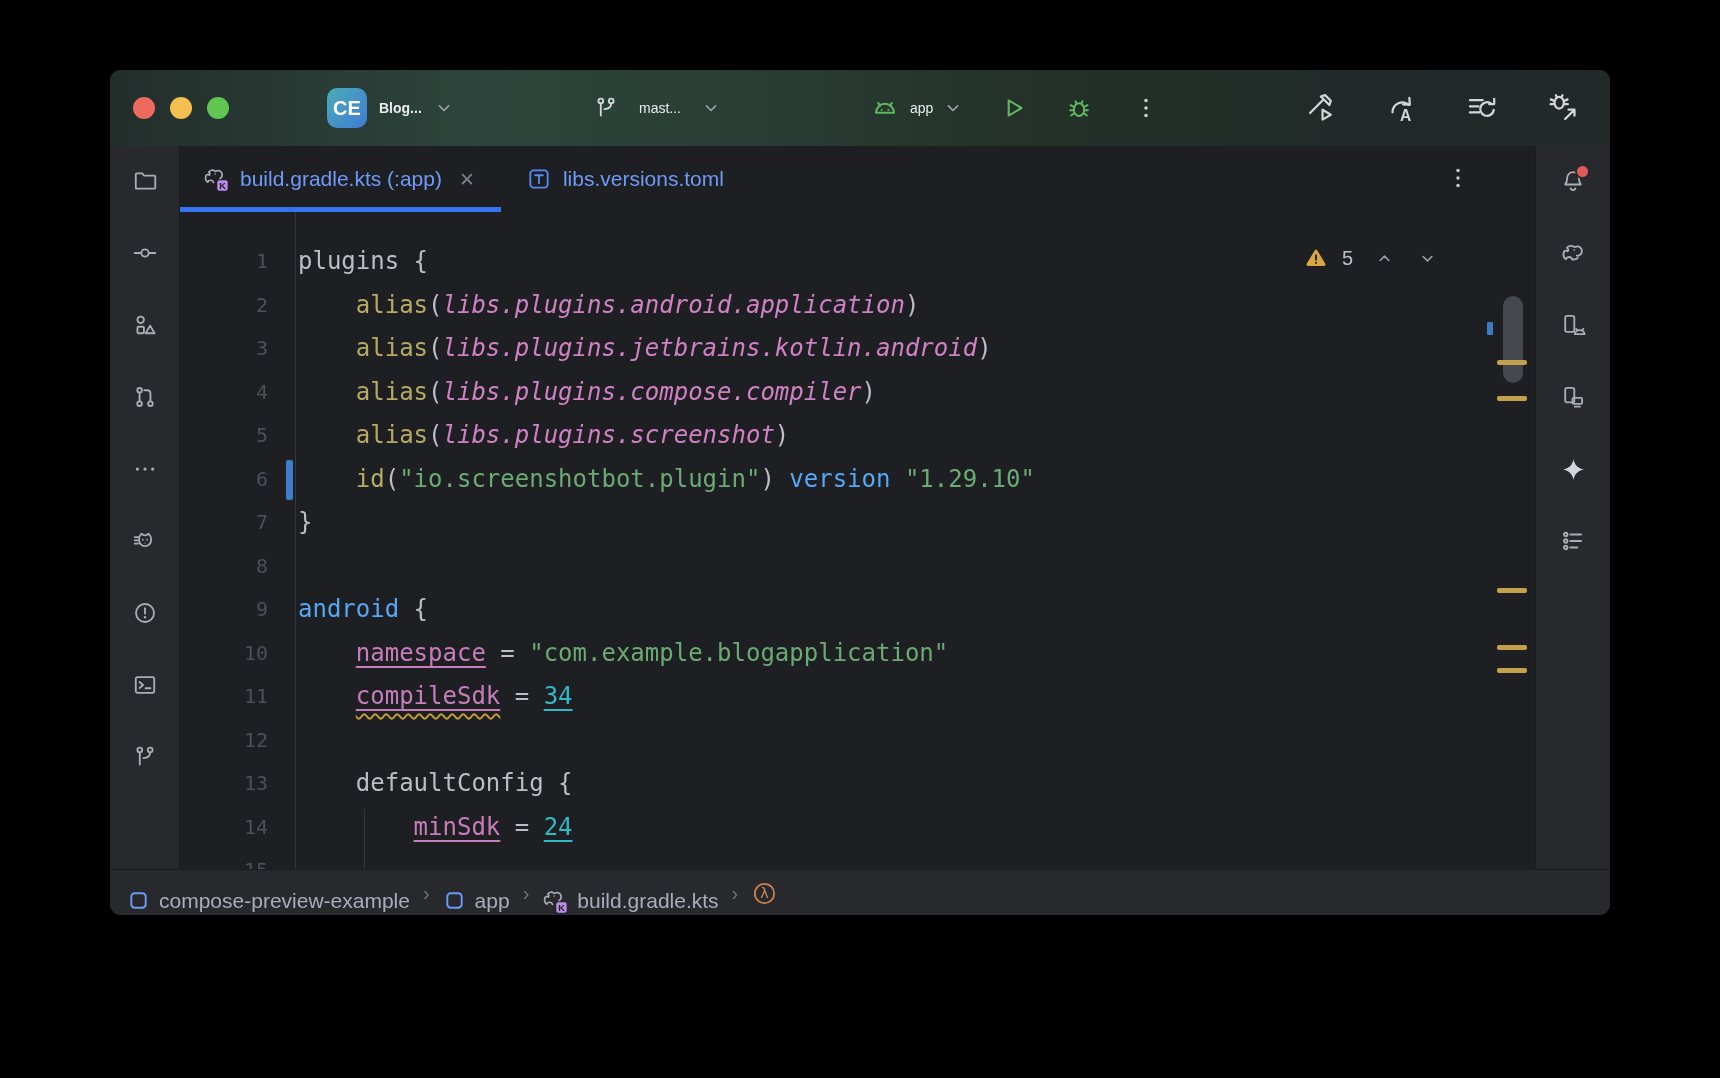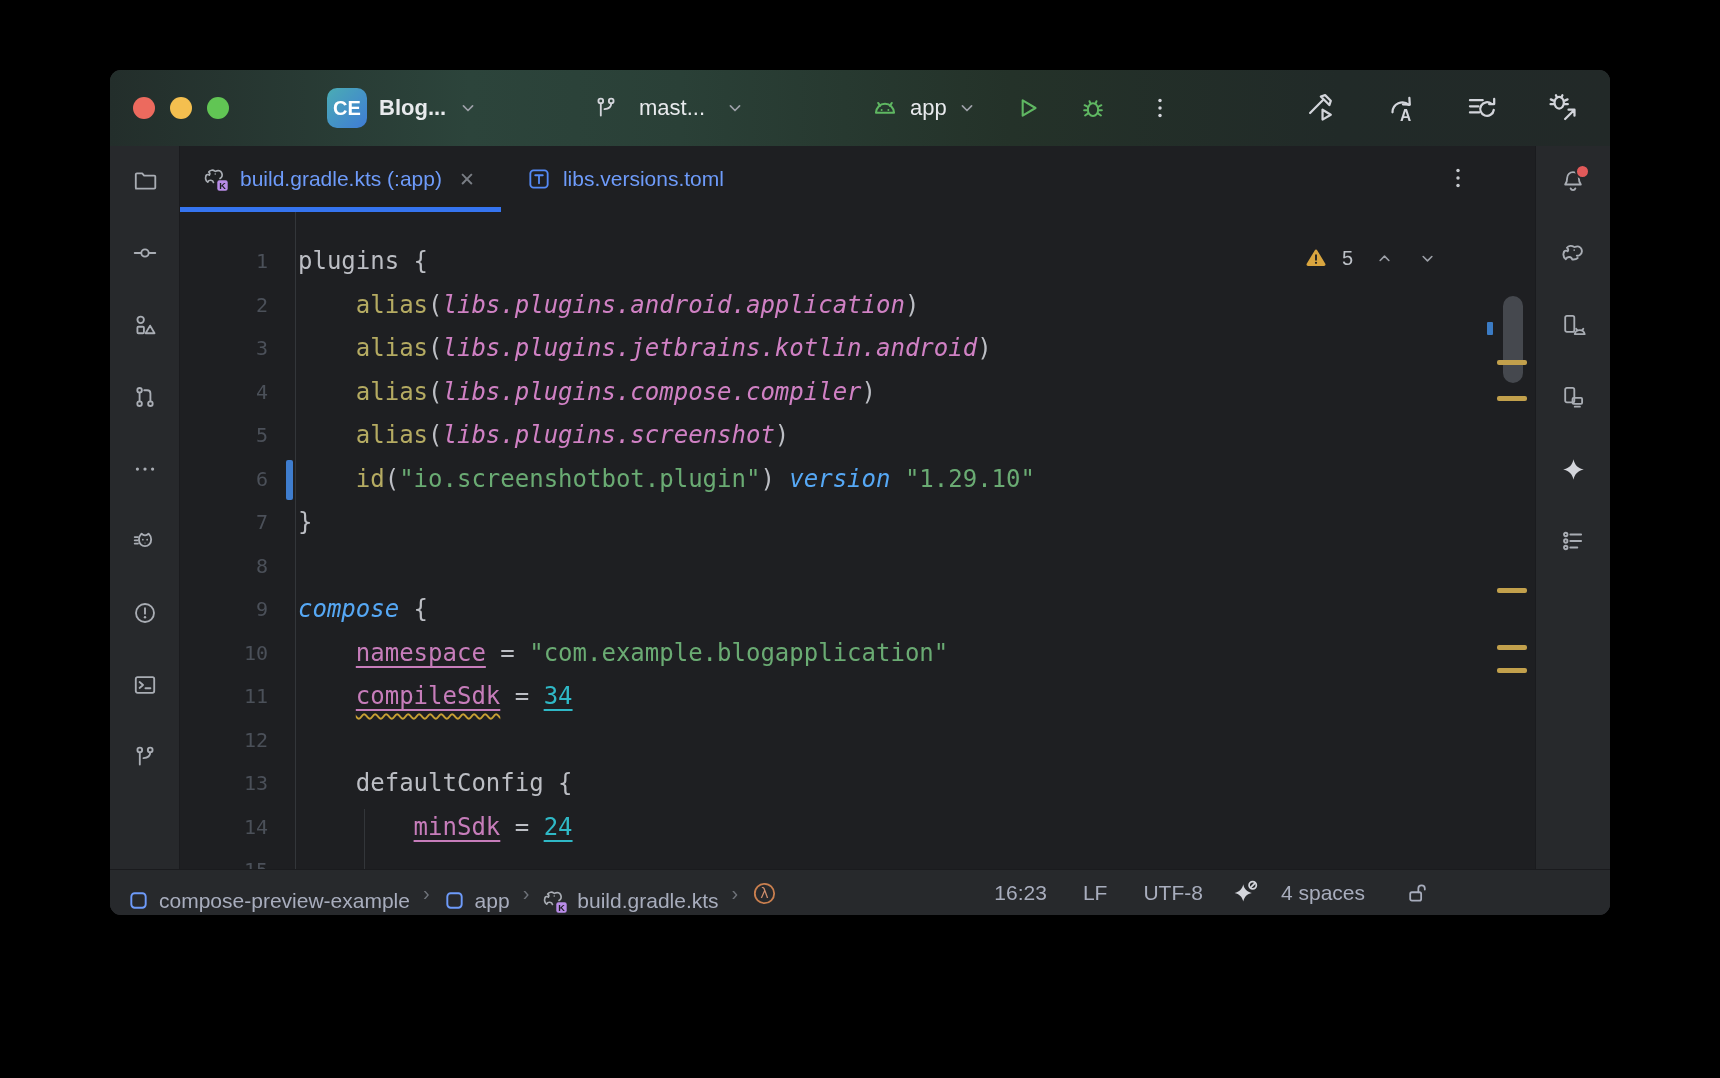--- a/index.html
+++ b/index.html
@@ -8,21 +8,21 @@
     background:#1E1F22;overflow:hidden;
     box-shadow:inset 0 0 0 1px rgba(255,255,255,.08),0 24px 70px rgba(0,0,0,.6);}
   
   .titlebar{position:relative;height:76px;
     background:linear-gradient(90deg,#232e2b 0%,#2c443b 24%,#2a4037 38%,#243229 60%,#212a28 82%,#222928 100%);}
   .lights{position:absolute;left:23px;top:27px;display:flex;gap:15px;}
   .light{width:22px;height:22px;border-radius:50%;}
   .group{position:absolute;top:18px;height:40px;display:flex;align-items:center;padding-left:27px;}
   .badge{width:40px;height:40px;border-radius:10px;background:linear-gradient(135deg,#4AACB4,#3F7CD6);
     color:#fff;font-weight:bold;font-size:20px;display:flex;align-items:center;justify-content:center;}
-  .tb-text{color:#E8EAED;font-size:22px;font-weight:600;}
+  .tb-text{color:#E8EAED;font-size:14px;font-weight:600;}
   .tb-text.normal{font-weight:500;}
   .icon{display:inline-flex;align-items:center;justify-content:center;color:#A9ADB4;}
   .icon svg{display:block;}
   .chev{color:#9DA0A8;}
   .green{color:#5FB762;}
   .lightgray{color:#D3D5DB;}
   
   .main{display:flex;height:723px;}
   .sidebar{width:70px;background:#27292C;display:flex;flex-direction:column;align-items:center;
     padding-top:22px;gap:46px;box-sizing:border-box;}
@@ -46,21 +46,21 @@
   .indent-guide{position:absolute;left:184px;top:597px;height:60px;width:1px;background:#33363A;}
   .gutter{position:absolute;left:0;top:28px;width:88px;text-align:right;color:#4B5059;font-size:20px;}
   .gutter div{line-height:43.5px;height:43.5px;}
   .vcsbar{position:absolute;left:106px;width:7px;height:40px;border-radius:2px;background:#3F7DCE;}
   .lines{position:absolute;left:118px;top:28px;right:60px;}
   .code-line{white-space:pre;line-height:43.5px;height:43.5px;}
   .tk-p{color:#BCBEC4;}
   .tk-f{color:#B5AB62;}
   .tk-pr{color:#D081C4;font-style:italic;}
   .tk-s{color:#6AAB73;}
-  .tk-k{color:#56A8F5;font-style:italic;}
+  .tk-k{color:#56A8F5;}
   .tk-v{color:#C77DBB;text-decoration:underline;text-decoration-thickness:1.5px;text-underline-offset:5px;}
   .tk-nu{color:#2FB8C6;text-decoration:underline;text-decoration-thickness:1.5px;text-underline-offset:5px;}
   .squig{text-decoration-line:underline;text-decoration-style:wavy;text-decoration-color:#C8A034;
     text-decoration-thickness:1.6px;text-underline-offset:9px;}
   .inspect{position:absolute;top:34px;right:98px;display:flex;align-items:center;gap:14px;
     font-family:"Liberation Sans",sans-serif;}
   .inspect .count{color:#BCC0C7;font-size:20px;}
   .scroll-thumb{position:absolute;right:12px;width:20px;border-radius:10px;background:#45484E;}
   .stripe-warn{position:absolute;right:8px;width:30px;height:5px;border-radius:2px;background:#C2A04C;}
   .stripe-change{position:absolute;right:42px;width:6px;border-radius:1px;background:#3B7BC4;}
@@ -290,21 +290,21 @@
         <div class="vcsbar" id="vcsbar" style="top: 247.5px;"></div>
         <div class="lines" id="code-lines">
             <div class="code-line"><span class="tk-p">plugins {</span></div>
             <div class="code-line"><span class="tk-p">    </span><span class="tk-f">alias</span><span class="tk-p">(</span><span class="tk-pr">libs.plugins.android.application</span><span class="tk-p">)</span></div>
             <div class="code-line"><span class="tk-p">    </span><span class="tk-f">alias</span><span class="tk-p">(</span><span class="tk-pr">libs.plugins.jetbrains.kotlin.android</span><span class="tk-p">)</span></div>
             <div class="code-line"><span class="tk-p">    </span><span class="tk-f">alias</span><span class="tk-p">(</span><span class="tk-pr">libs.plugins.compose.compiler</span><span class="tk-p">)</span></div>
             <div class="code-line"><span class="tk-p">    </span><span class="tk-f">alias</span><span class="tk-p">(</span><span class="tk-pr">libs.plugins.screenshot</span><span class="tk-p">)</span></div>
             <div class="code-line"><span class="tk-p">    </span><span class="tk-f">id</span><span class="tk-p">(</span><span class="tk-s">"io.screenshotbot.plugin"</span><span class="tk-p">) </span><span class="tk-k">version</span><span class="tk-p"> </span><span class="tk-s">"1.29.10"</span></div>
             <div class="code-line"><span class="tk-p">}</span></div>
             <div class="code-line">&nbsp;</div>
-            <div class="code-line"><span class="tk-k">compose</span><span class="tk-p"> {</span></div>
+            <div class="code-line"><span class="tk-k">android</span><span class="tk-p"> {</span></div>
             <div class="code-line"><span class="tk-p">    </span><span class="tk-v">namespace</span><span class="tk-p"> = </span><span class="tk-s">"com.example.blogapplication"</span></div>
             <div class="code-line"><span class="tk-p">    </span><span class="squig"><span class="tk-v">compileSdk</span></span><span class="tk-p"> = </span><span class="tk-nu">34</span></div>
             <div class="code-line">&nbsp;</div>
             <div class="code-line"><span class="tk-p">    defaultConfig {</span></div>
             <div class="code-line"><span class="tk-p">        </span><span class="tk-v">minSdk</span><span class="tk-p"> = </span><span class="tk-nu">24</span></div>
           </div>
 
         <div class="inspect">
           <span class="icon" style="width:24px;height:24px">
               <svg width="24" height="24" viewBox="0 0 24 24">
@@ -406,33 +406,14 @@
       </span>
       <span class="crumb-sep">›</span>
       <span class="icon" style="width:27px;height:27px">
           <svg width="27" height="27" viewBox="0 0 24 24" fill="none">
             <circle cx="12" cy="12" r="8.6" stroke="#C97F4F" stroke-width="1.6"></circle>
             <text x="12" y="16.3" text-anchor="middle" font-size="12.5" fill="#CF8E6D" font-family="DejaVu Sans Mono,monospace">λ</text>
           </svg>
         </span>
     </div>
 
-    <div class="sb-right">
-      <span class="sb-item">16:23</span>
-      <span class="sb-item" style="margin-left:36px">LF</span>
-      <span class="sb-item" style="margin-left:36px">UTF-8</span>
-      <span class="icon sb-item lightgray" style="margin-left:28px;width:28px;height:28px">
-          <svg width="28" height="28" viewBox="0 0 24 24" fill="none" stroke="#D3D5DB" stroke-width="1.5">
-            <path d="M10.5 4.5c.7 4 3.4 6.6 7.4 7.4-4 .7-6.6 3.4-7.4 7.4-.7-4-3.4-6.6-7.4-7.4 4-.7 6.6-3.4 7.4-7.4z" fill="#D3D5DB" stroke="none"></path>
-            <circle cx="18.6" cy="5.4" r="3.1"></circle>
-            <path d="M16.5 7.6l4.3-4.3"></path>
-          </svg>
-        </span>
-      <span class="sb-item" style="margin-left:22px">4 spaces</span>
-      <span class="icon sb-item" style="margin-left:40px;width:25px;height:25px">
-          <svg width="25" height="25" viewBox="0 0 24 24" fill="none" stroke="#A8ADBD" stroke-width="1.7" stroke-linecap="round" stroke-linejoin="round">
-            <rect x="5" y="10.8" width="10.5" height="8" rx="1.6"></rect>
-            <path d="M12.8 10.8V7.2a3.1 3.1 0 0 1 6.2 0v1"></path>
-          </svg>
-        </span>
-    </div>
   </div>
 </div>
 
 </body></html>

